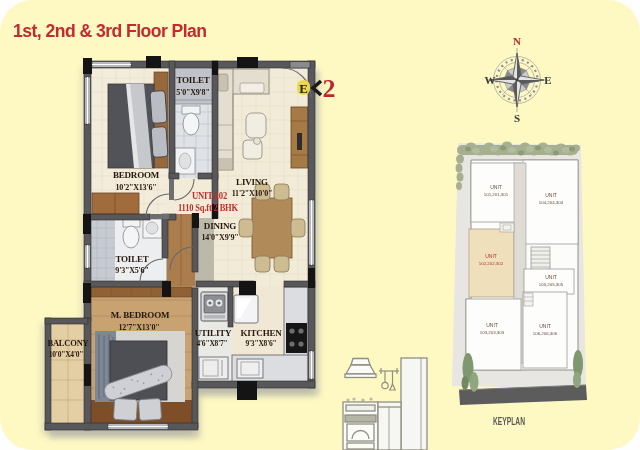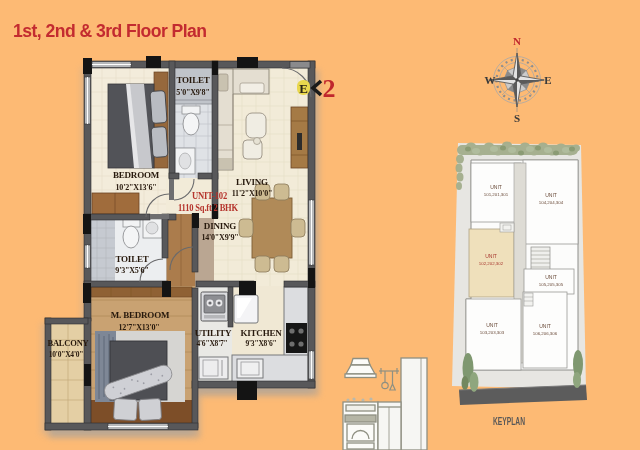--- a/index.html
+++ b/index.html
@@ -1,16 +1,16 @@
 <!DOCTYPE html>
 <html><head>
 <meta charset="utf-8">
 <style>
 html,body{margin:0;padding:0;background:#fefefe;}
-#page{position:relative;width:640px;height:450px;overflow:hidden;background:#fdba74;font-family:"Liberation Sans",sans-serif;}
+#page{position:relative;width:640px;height:450px;overflow:hidden;background:#fef9c3;font-family:"Liberation Sans",sans-serif;border-radius:32px;}
 svg{position:absolute;left:0;top:0;}
 .rm{font-family:"Liberation Serif",serif;font-weight:bold;fill:#27190d;}
 .red{font-family:"Liberation Serif",serif;font-weight:bold;fill:#b5342c;}
 </style>
 </head>
 <body>
 <div id="page">
 <svg width="640" height="450" viewBox="0 0 640 450">
 <defs>
 <filter id="blur3" x="-20%" y="-20%" width="140%" height="140%">

